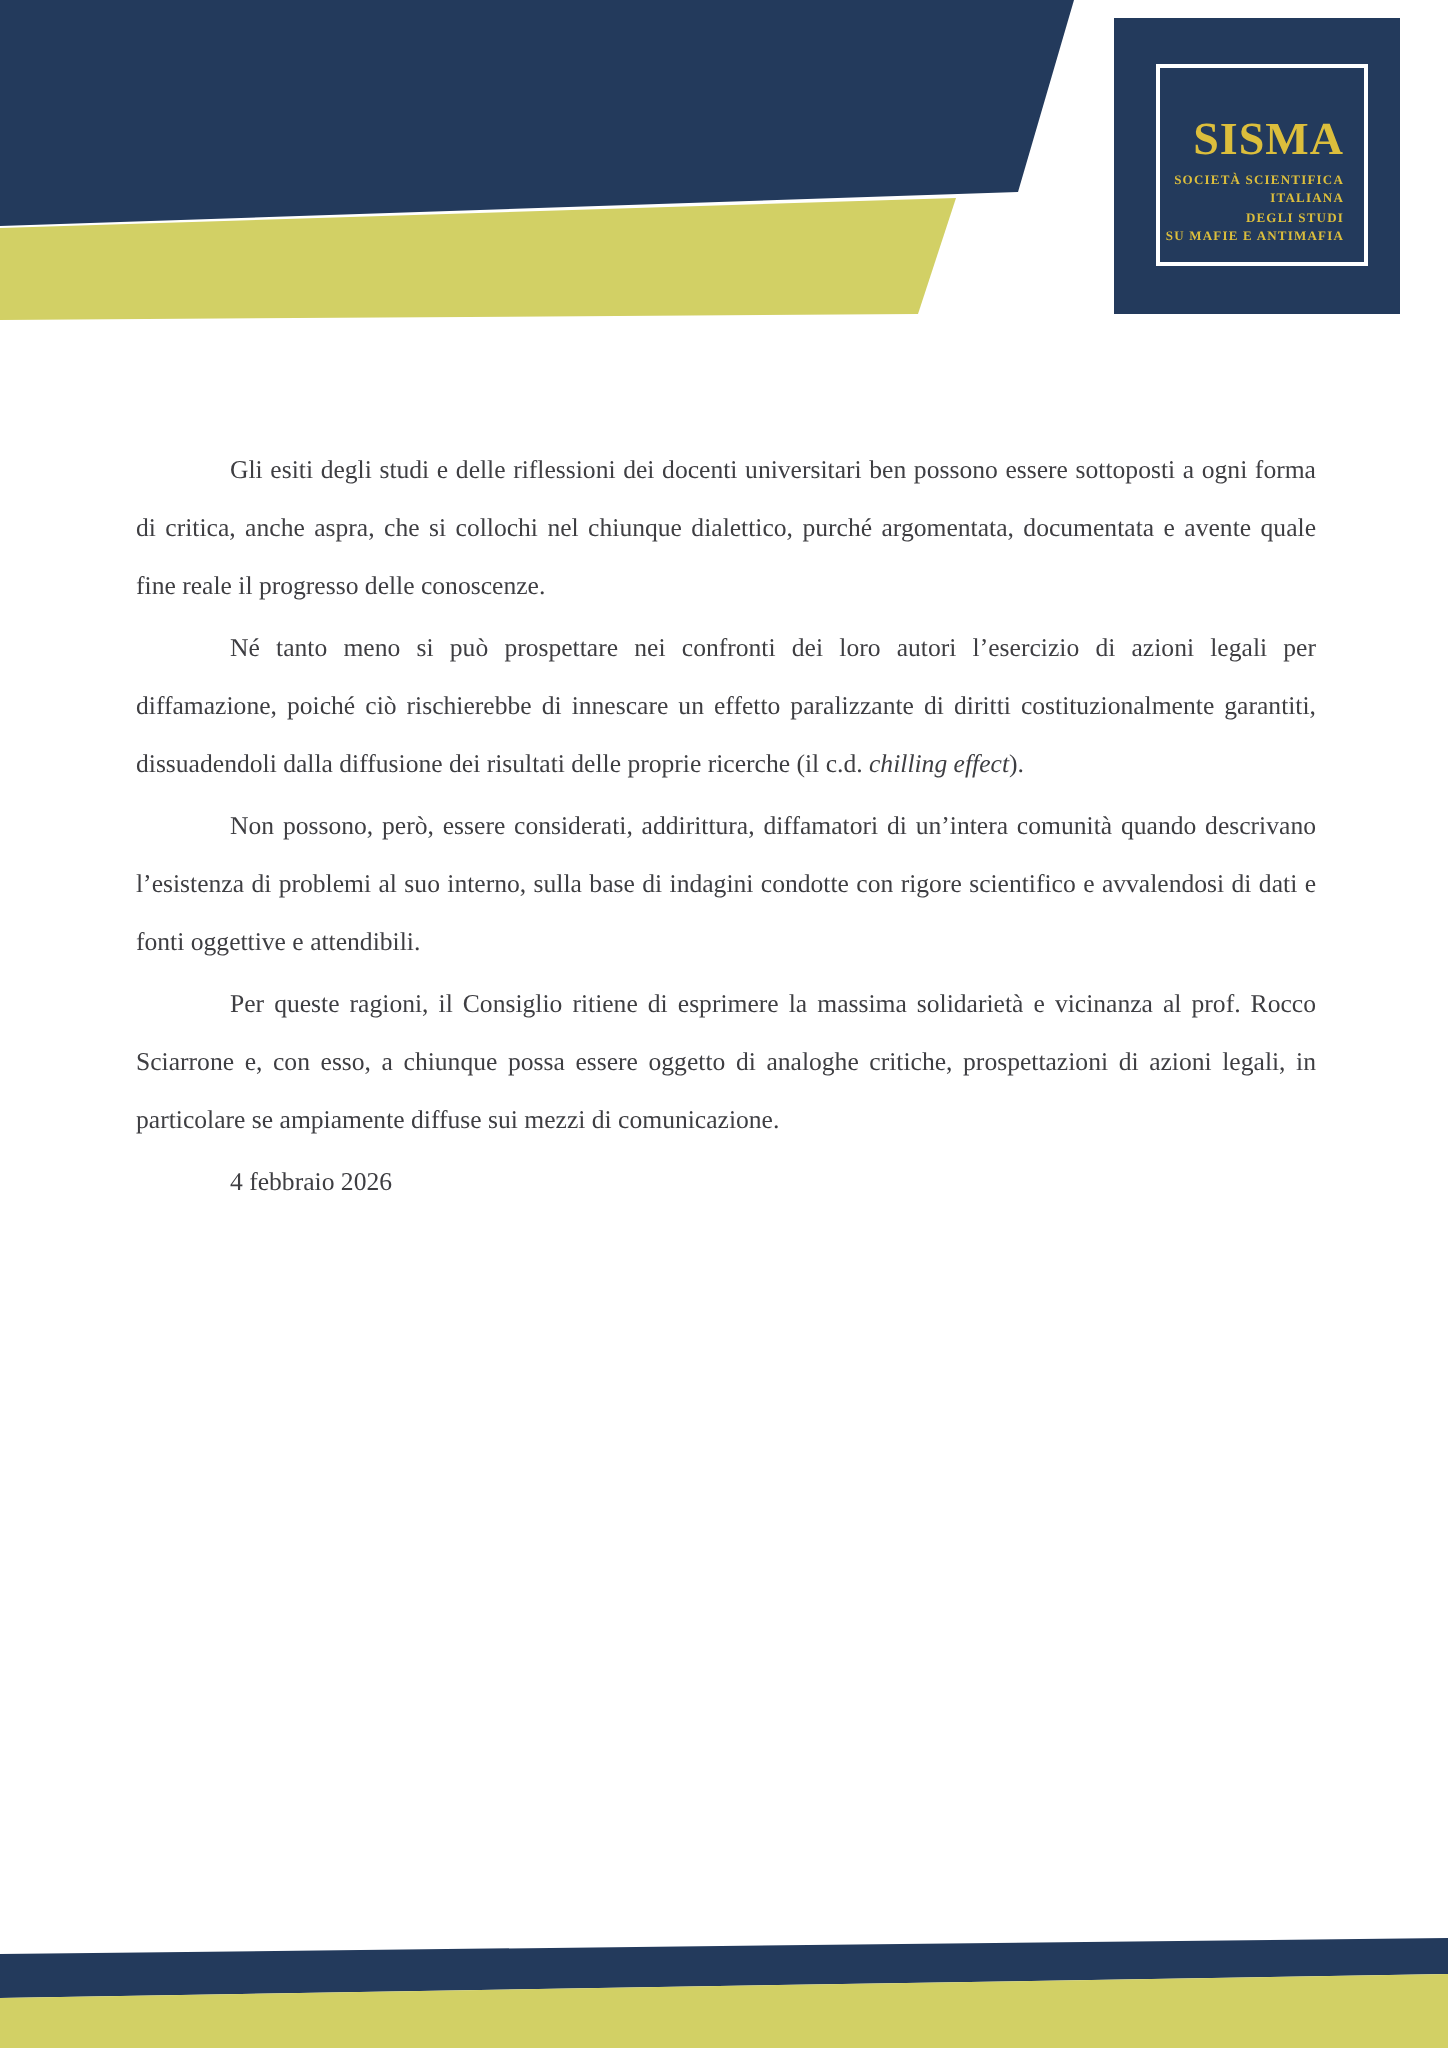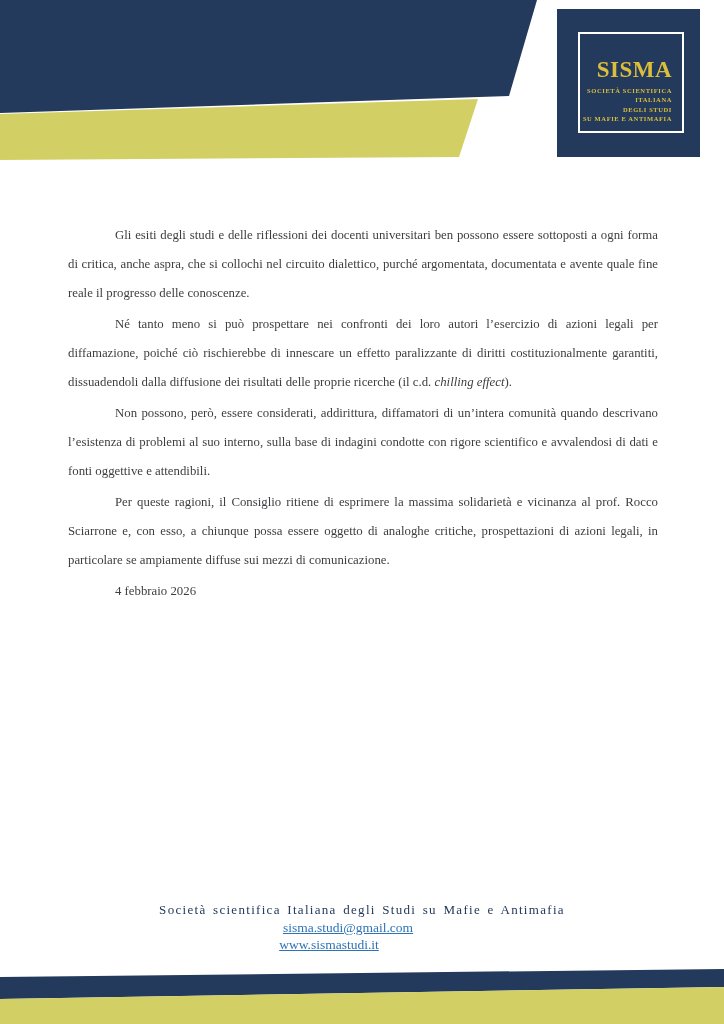--- a/index.html
+++ b/index.html
@@ -48,26 +48,21 @@
     <div class="logo-text">
       <div class="logo-wordmark">SISMA</div>
       <div class="logo-sub">SOCIETÀ SCIENTIFICA</div>
       <div class="logo-sub">ITALIANA</div>
       <div class="logo-sub">DEGLI STUDI</div>
       <div class="logo-sub">SU MAFIE E ANTIMAFIA</div>
     </div>
   </div>
 
   <main class="letter">
-    <p class="para">Gli esiti degli studi e delle riflessioni dei docenti universitari ben possono essere sottoposti a ogni forma di critica, anche aspra, che si collochi nel circuito dialettico, purché argomentata, documentata e avente quale fine reale il progresso delle conoscenze.</p>
+    <p class="para">Gli esiti degli studi e delle riflessioni dei docenti universitari ben possono essere sottoposti a ogni forma di critica, anche aspra, che si collochi nel chiunque dialettico, purché argomentata, documentata e avente quale fine reale il progresso delle conoscenze.</p>
     <p class="para"><span>Né tanto meno si può prospettare nei confronti dei loro autori l’esercizio di azioni legali per diffamazione, poiché ciò rischierebbe di innescare un effetto paralizzante di diritti costituzionalmente garantiti, dissuadendoli dalla diffusione dei risultati delle proprie ricerche (il c.d. </span><em>chilling effect</em><span>).</span></p>
     <p class="para">Non possono, però, essere considerati, addirittura, diffamatori di un’intera comunità quando descrivano l’esistenza di problemi al suo interno, sulla base di indagini condotte con rigore scientifico e avvalendosi di dati e fonti oggettive e attendibili.</p>
     <p class="para">Per queste ragioni, il Consiglio ritiene di esprimere la massima solidarietà e vicinanza al prof. Rocco Sciarrone e, con esso, a chiunque possa essere oggetto di analoghe critiche, prospettazioni di azioni legali, in particolare se ampiamente diffuse sui mezzi di comunicazione.</p>
     <p class="date-line">4 febbraio 2026</p>
   </main>
 
-  <footer class="page-footer">
-    <div class="org">Società scientifica Italiana degli Studi su Mafie e Antimafia</div>
-    <div class="email"><a>sisma.studi@gmail.com</a></div>
-    <div class="web"><a>www.sismastudi.it</a></div>
-  </footer>
 
 </div>
 
 </body></html>

